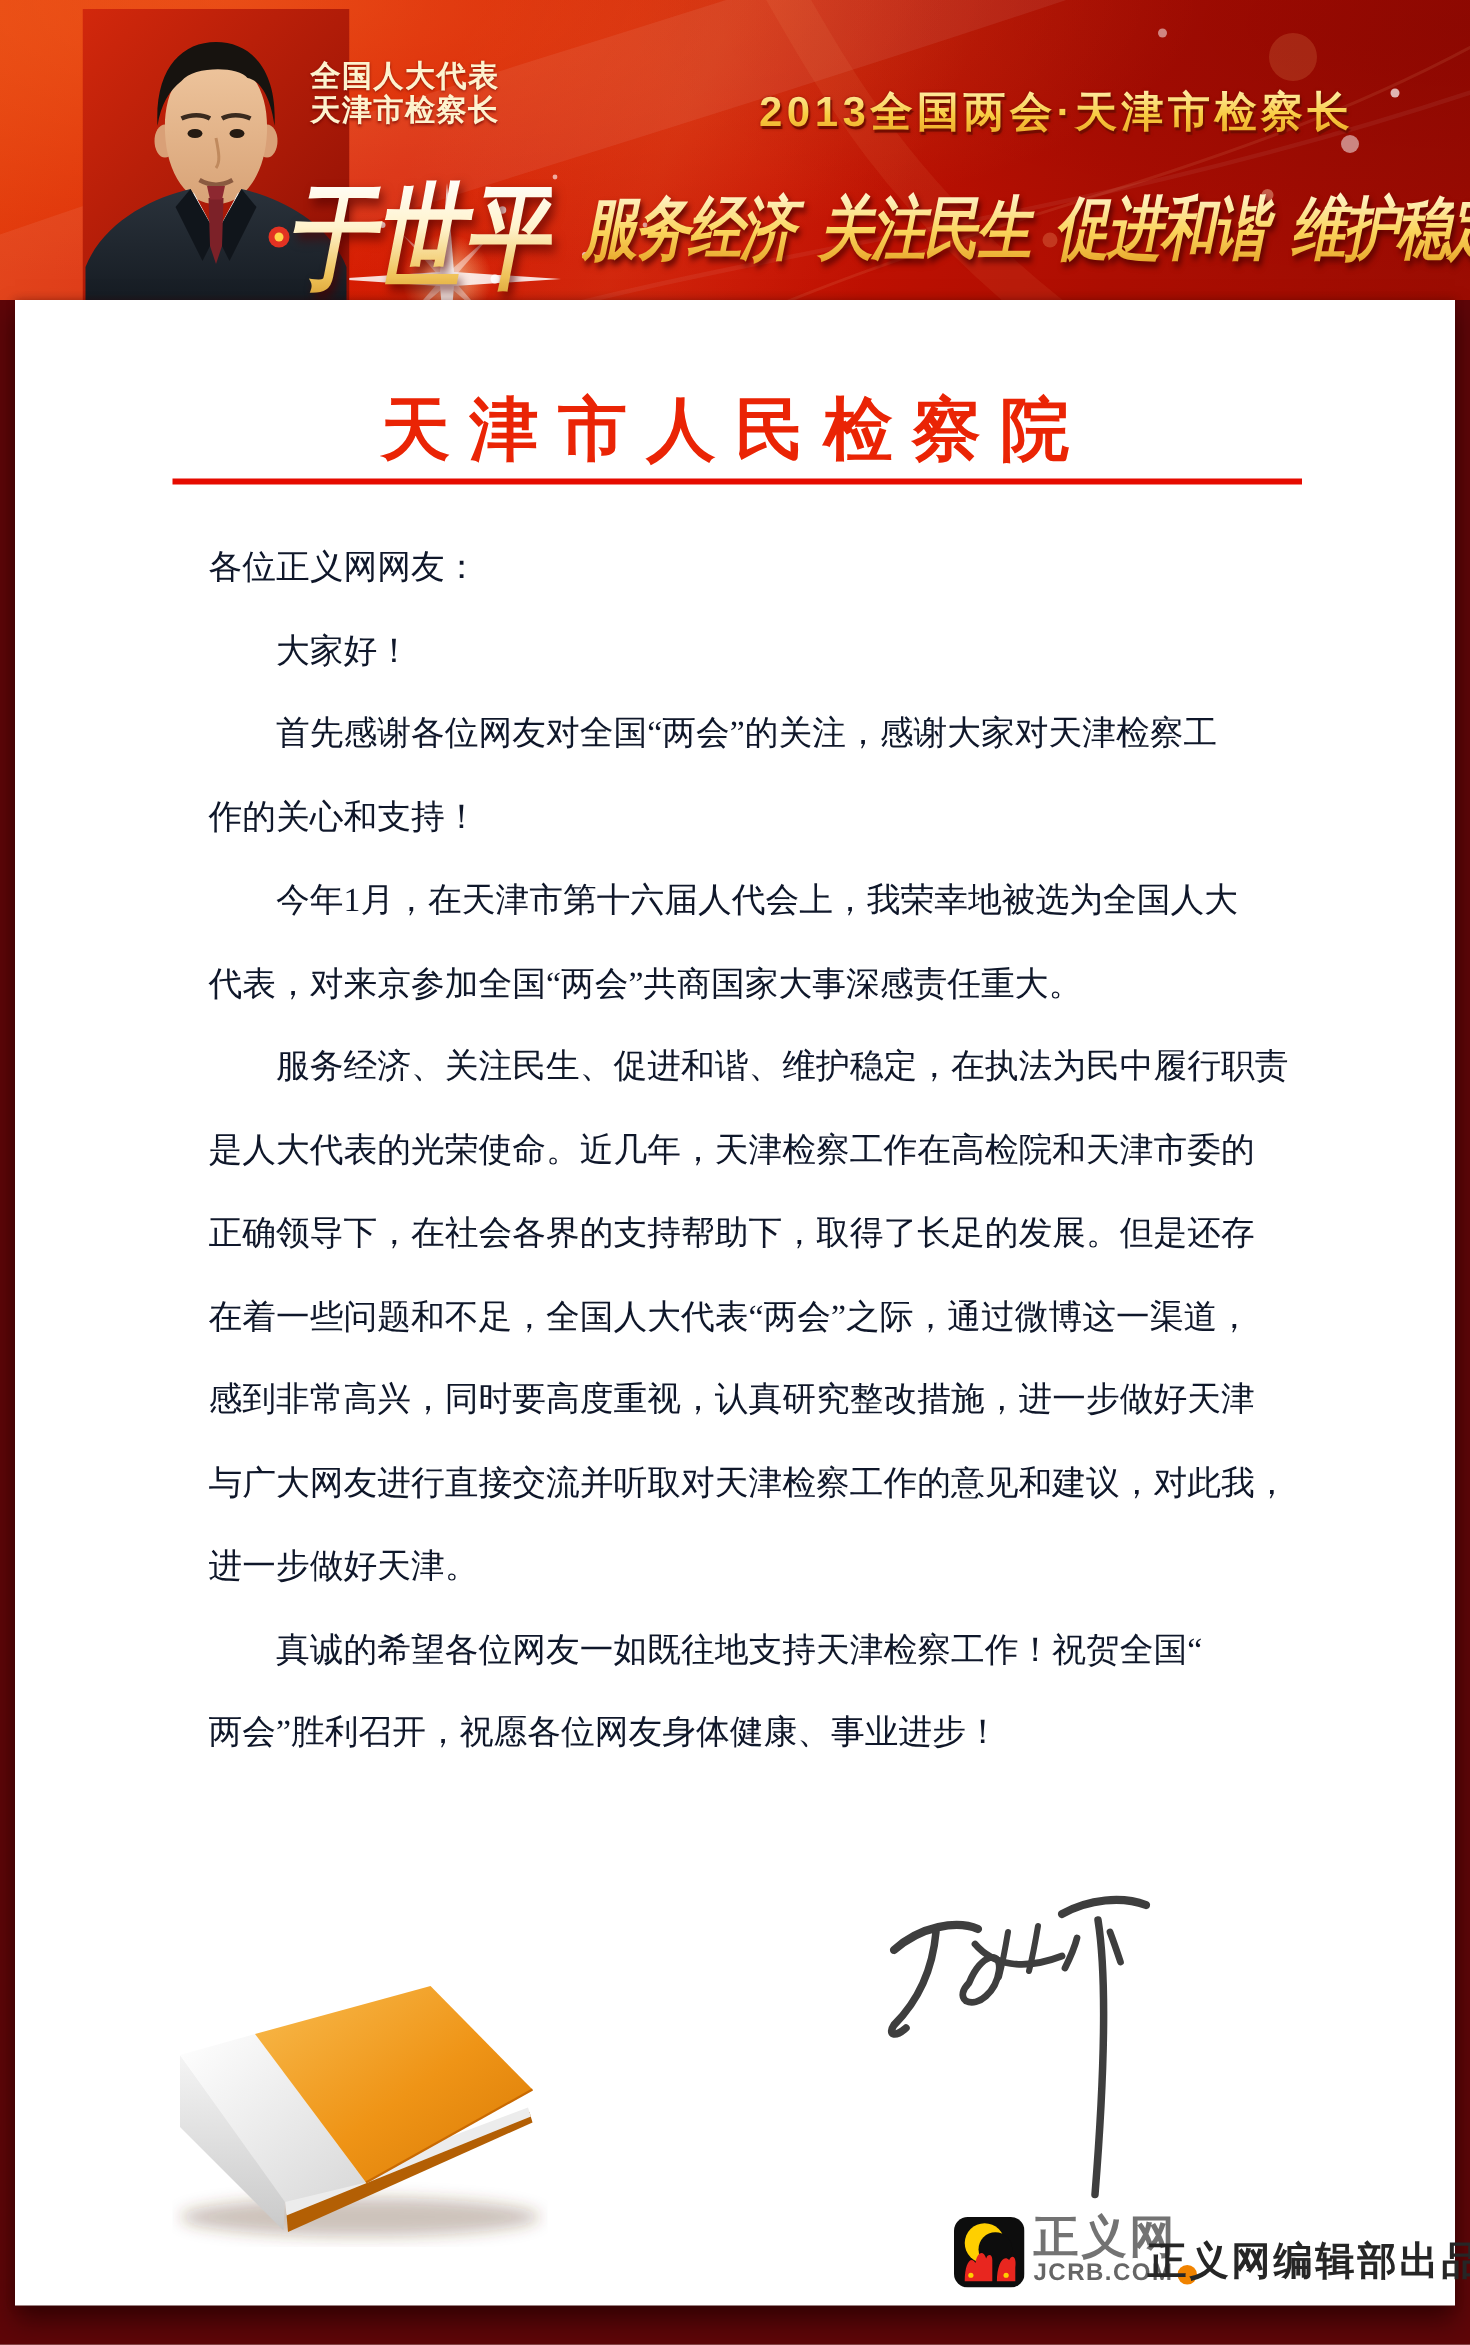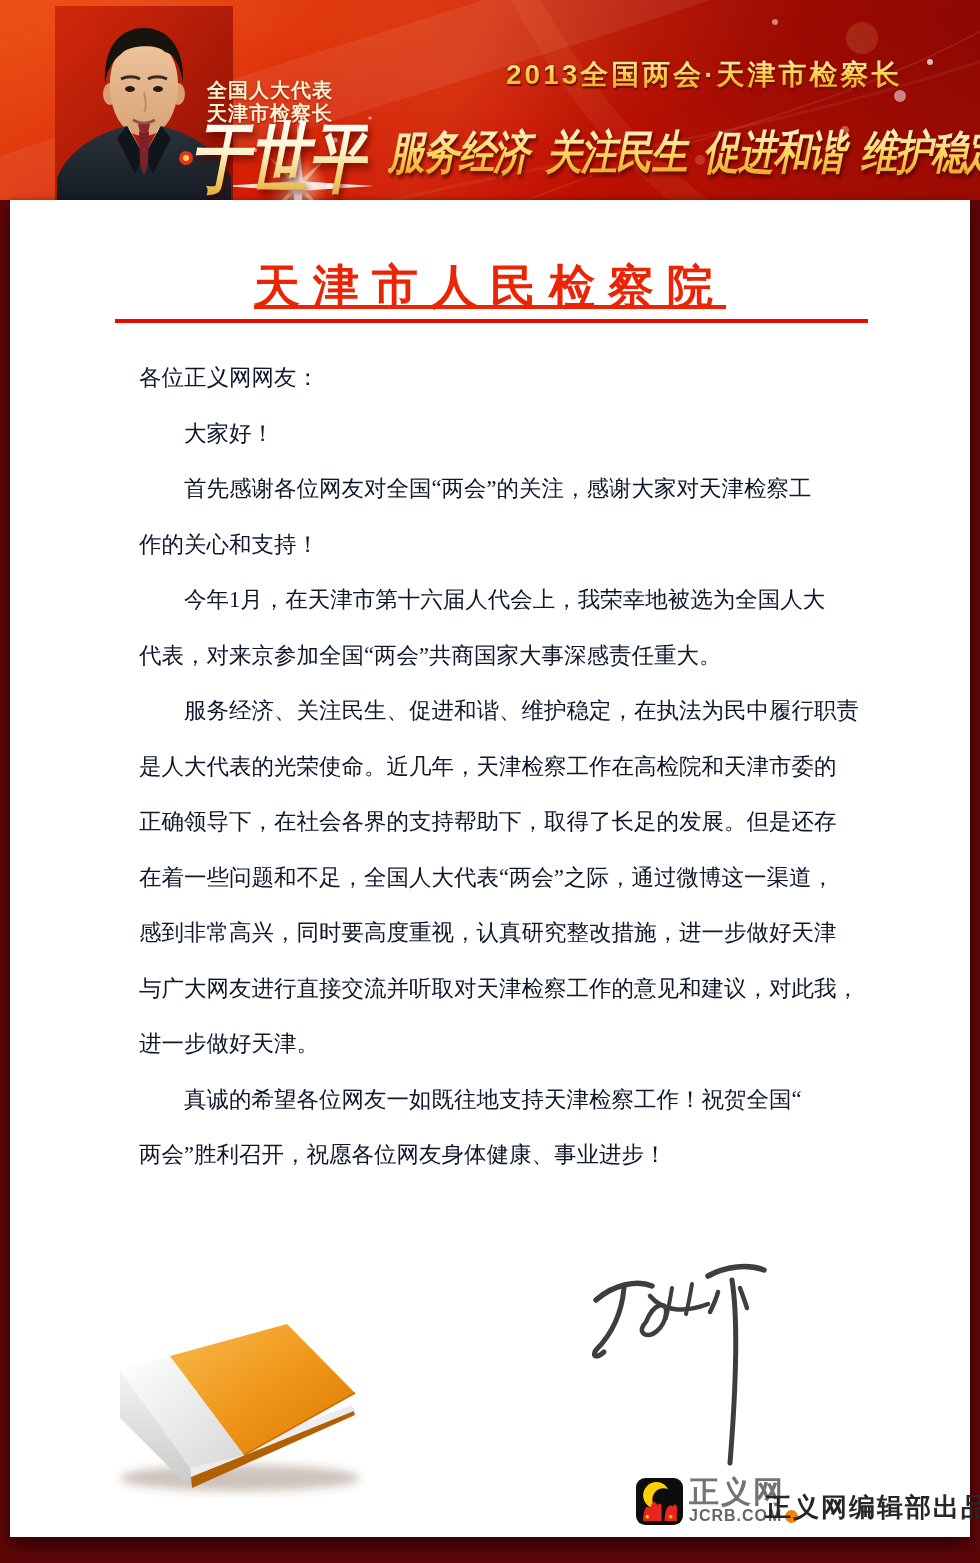--- a/index.html
+++ b/index.html
@@ -9,41 +9,41 @@
   
   .banner{position:absolute;left:0;top:0;width:980px;height:200px;overflow:hidden;
     background:
       radial-gradient(120% 170% at 16% 0%, rgba(255,130,45,.40), rgba(255,130,45,0) 55%),
       radial-gradient(95% 150% at 102% 8%, rgba(110,0,0,.38), rgba(110,0,0,0) 62%),
       linear-gradient(115deg, rgba(255,170,90,0) 30%, rgba(255,170,90,.12) 46%, rgba(255,170,90,0) 62%),
       linear-gradient(100deg,#e23a0c 0%,#d51c03 28%,#c71202 52%,#ad0e02 76%,#9c0c02 100%);}
   .banner-decor{position:absolute;left:0;top:0;}
   .photo{position:absolute;left:55px;top:6px;width:178px;height:194px;}
   .role{position:absolute;left:207px;top:40px;color:#fdf3cf;font-size:20px;line-height:23px;
-        font-weight:bold;letter-spacing:1px;text-shadow:0 1px 2px rgba(100,0,0,.7);margin-top:39px;}
+        font-weight:bold;letter-spacing:1px;text-shadow:0 1px 2px rgba(100,0,0,.7);}
   .event-title{position:absolute;left:506px;top:56px;font-size:28px;font-weight:bold;letter-spacing:3px;
         background:linear-gradient(180deg,#ffefad 8%,#f8cb40 55%,#eca224 95%);
         -webkit-background-clip:text;background-clip:text;color:transparent;
         filter:drop-shadow(1px 2px 0 rgba(112,12,0,.9)) drop-shadow(0 0 1px rgba(112,12,0,.6));}
   .big-name{position:absolute;left:190px;top:108px;font-size:76px;font-weight:bold;font-style:italic;
         font-family:"Liberation Serif","DejaVu Serif",serif;transform:scaleX(.78);transform-origin:left top;
         background:linear-gradient(180deg,#ffffff 8%,#fff3cd 42%,#efc258 74%,#cf8f1f 100%);
         -webkit-background-clip:text;background-clip:text;color:transparent;
         filter:drop-shadow(3px 4px 4px rgba(80,0,0,.75));white-space:nowrap;}
   .slogan{position:absolute;left:388px;top:122px;font-size:46px;font-weight:bold;font-style:italic;
         letter-spacing:-2px;word-spacing:10px;transform:scaleX(.80);transform-origin:left top;
         background:linear-gradient(180deg,#fff8da 6%,#fbd45c 52%,#e29a1d 96%);
         -webkit-background-clip:text;background-clip:text;color:transparent;
         filter:drop-shadow(2px 3px 2px rgba(76,0,0,.85));white-space:nowrap;}
   
   .page{position:absolute;left:10px;top:200px;width:960px;height:1337px;background:#ffffff;
         box-shadow:0 10px 16px rgba(25,0,0,.6),0 0 5px rgba(60,0,0,.35);}
   .doc-title{position:absolute;left:0;top:56px;width:960px;margin:0;text-align:center;
         font-family:"Liberation Serif","DejaVu Serif",serif;font-weight:bold;
-        font-size:46px;letter-spacing:13px;color:#ea2405;text-decoration:underline;}
+        font-size:46px;letter-spacing:13px;color:#ea2405;}
   .title-rule{position:absolute;left:105px;top:119px;width:753px;height:4px;background:#e60b00;}
   .letter-body{position:absolute;left:129px;top:150px;width:736px;
         font-family:"Liberation Serif","DejaVu Serif",serif;font-size:22.5px;color:#0f172a;}
   .letter-body .line{height:55.5px;line-height:55.5px;white-space:nowrap;}
   .letter-body .indent{text-indent:45px;}
   .signature{position:absolute;left:570px;top:1058px;}
   .book{position:absolute;left:105px;top:1118px;}
   
   .footer{position:absolute;left:0;top:1276px;width:960px;height:61px;}
   .logo{position:absolute;left:626px;top:2px;display:flex;align-items:center;}

